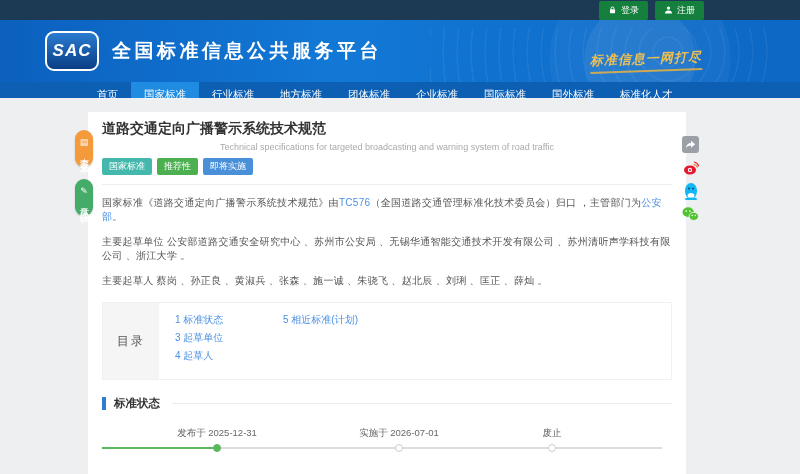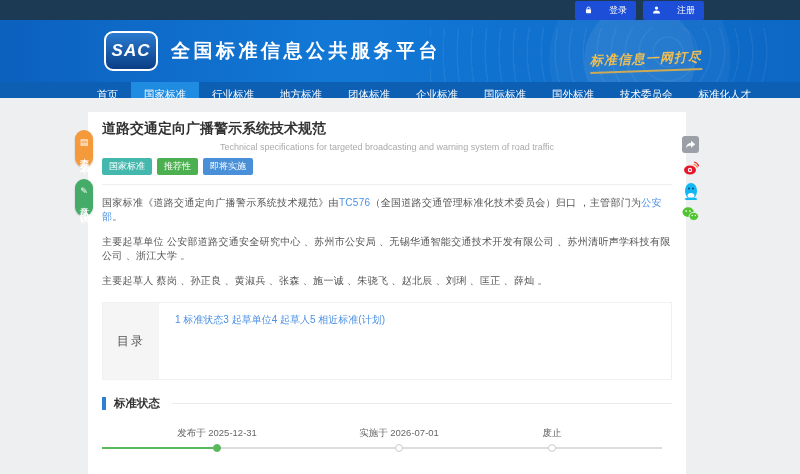--- a/index.html
+++ b/index.html
@@ -1,25 +1,25 @@
 <!DOCTYPE html>
 <html><head>
 <meta charset="utf-8">
 <style>
   * { margin:0; padding:0; box-sizing:border-box; }
   html,body { width:800px; height:474px; overflow:hidden; }
   body { font-family:"Liberation Sans","DejaVu Sans",sans-serif; background:#edeff0; position:relative; font-size:10px; }
 
   
   .topbar { height:20px; background:#1d3a54; display:flex; justify-content:flex-end; align-items:center; gap:7px; padding-right:96px; }
-  .topbtn { display:flex; align-items:center; gap:16px; background:#1d4ed8; color:#fff; font-size:9px; padding:3px 9px; border-radius:2px; cursor:pointer; }
+  .topbtn { display:flex; align-items:center; gap:4px; background:#15803d; color:#fff; font-size:9px; padding:3px 9px; border-radius:2px; cursor:pointer; }
   .topbtn svg { display:block; }
 
   
-  .banner { height:62px; background:linear-gradient(90deg,#0c60be 0%,#1278d6 42%,#0d67c4 100%); position:relative; display:flex; align-items:center; padding-left:104px; overflow:hidden;text-align:right; }
+  .banner { height:62px; background:linear-gradient(90deg,#0c60be 0%,#1278d6 42%,#0d67c4 100%); position:relative; display:flex; align-items:center; padding-left:45px; overflow:hidden;text-align:right; }
   .banner::before { content:""; position:absolute; right:40px; top:-60px; width:300px; height:180px;
      background:radial-gradient(circle at 60% 55%, rgba(255,255,255,.10) 0 55px, rgba(255,255,255,.04) 56px 90px, transparent 91px);
      border-radius:50%; }
   .banner::after { content:""; position:absolute; left:430px; top:8px; width:340px; height:60px;
      background:repeating-radial-gradient(circle at 70% 40%, rgba(255,255,255,.07) 0 1px, transparent 2px 14px); opacity:.8; }
   .logo { width:54px; height:40px; border-radius:9px; border:2px solid #fff; background:linear-gradient(180deg,#2a7bd0 0%,#0a3e85 100%);
      color:#fff; font-weight:bold; font-style:italic; font-size:17px; display:flex; align-items:center; justify-content:center; letter-spacing:1px; flex:none; }
   .banner-titles { margin-left:13px; color:#fff; }
   .banner-title { font-size:19px; font-weight:bold; letter-spacing:3.5px; }
   .banner-sub { font-size:8.6px; letter-spacing:.4px; margin-top:3px; opacity:.95; }
@@ -40,21 +40,21 @@
   .tag { color:#fff; font-size:9px; padding:2px 7px; border-radius:2px; }
   .divider { border-top:1px solid #eee; margin-top:9px; }
 
   .para { font-size:10px; color:#555; margin-top:11px; letter-spacing:.3px; }
   .para a { color:#4a90e2; text-decoration:none; cursor:pointer; }
 
   
   .toc { display:flex; border:1px solid #f1f1f1; margin-top:14px; min-height:78px; }
   .toc-label { width:56px; background:#f5f5f5; display:flex; align-items:center; justify-content:center; font-size:12px; color:#555; letter-spacing:2px; }
   .toc-cols { display:flex; padding:8px 0 8px 16px; }
-  .toc-col { display:flex; flex-direction:row; min-width:108px; }
+  .toc-col { display:flex; flex-direction:column; min-width:108px; }
   .toc-link { color:#4a90e2; font-size:10px; line-height:18px; cursor:pointer; }
 
   
   .section-header { display:flex; align-items:center; margin-top:16px; }
   .blue-bar { width:4px; height:13px; background:#2e7fd0; }
   .section-title { font-size:11.5px; color:#333; margin-left:8px; font-weight:600; }
   .header-line { flex:1; height:1px; background:#ebebeb; margin-left:12px; }
 
   .timeline { position:relative; height:42px; margin-top:10px; width:566px; }
   .tl-line { position:absolute; left:0; top:26px; width:560px; height:2px; background:#ddd; }
@@ -107,21 +107,20 @@
 
 <div class="nav">
     <div class="nav-item">首页</div>
     <div class="nav-item active">国家标准</div>
     <div class="nav-item">行业标准</div>
     <div class="nav-item">地方标准</div>
     <div class="nav-item">团体标准</div>
     <div class="nav-item">企业标准</div>
     <div class="nav-item">国际标准</div>
     <div class="nav-item">国外标准</div>
-    <div class="nav-item">技术委员会</div>
     <div class="nav-item">标准化人才</div>
   </div>
 
 <div class="side-tabs">
     <div class="side-tab" style="background: rgb(245, 154, 59);">
       <span class="glyph">▤</span>
       <span class="vtxt">查看文本</span>
     </div>
     <div class="side-tab" style="background: rgb(68, 171, 104);">
       <span class="glyph">✎</span>

